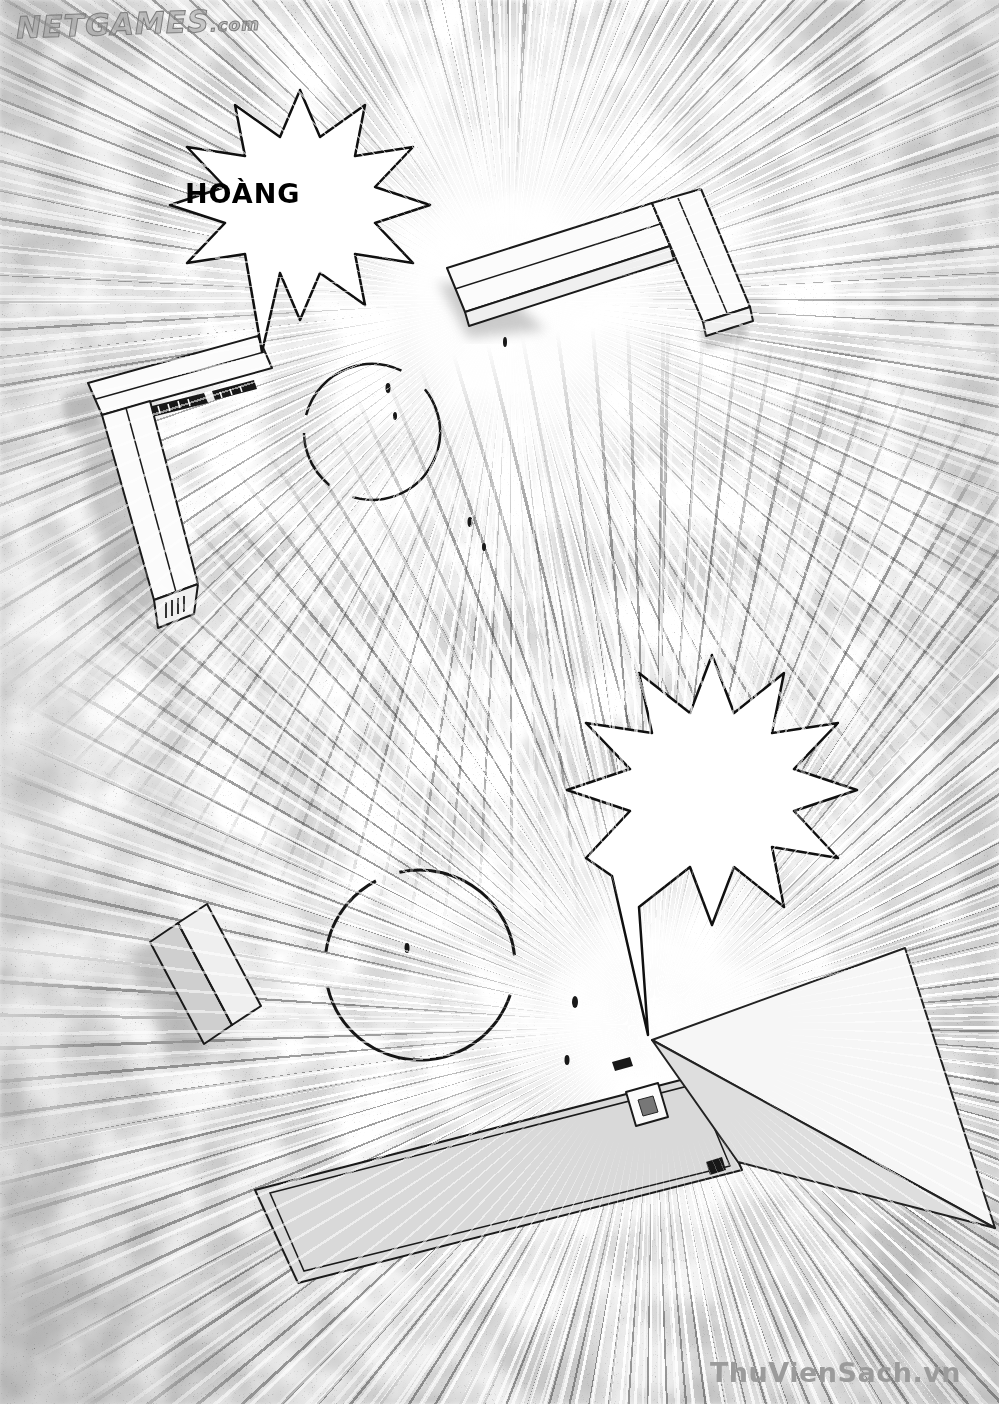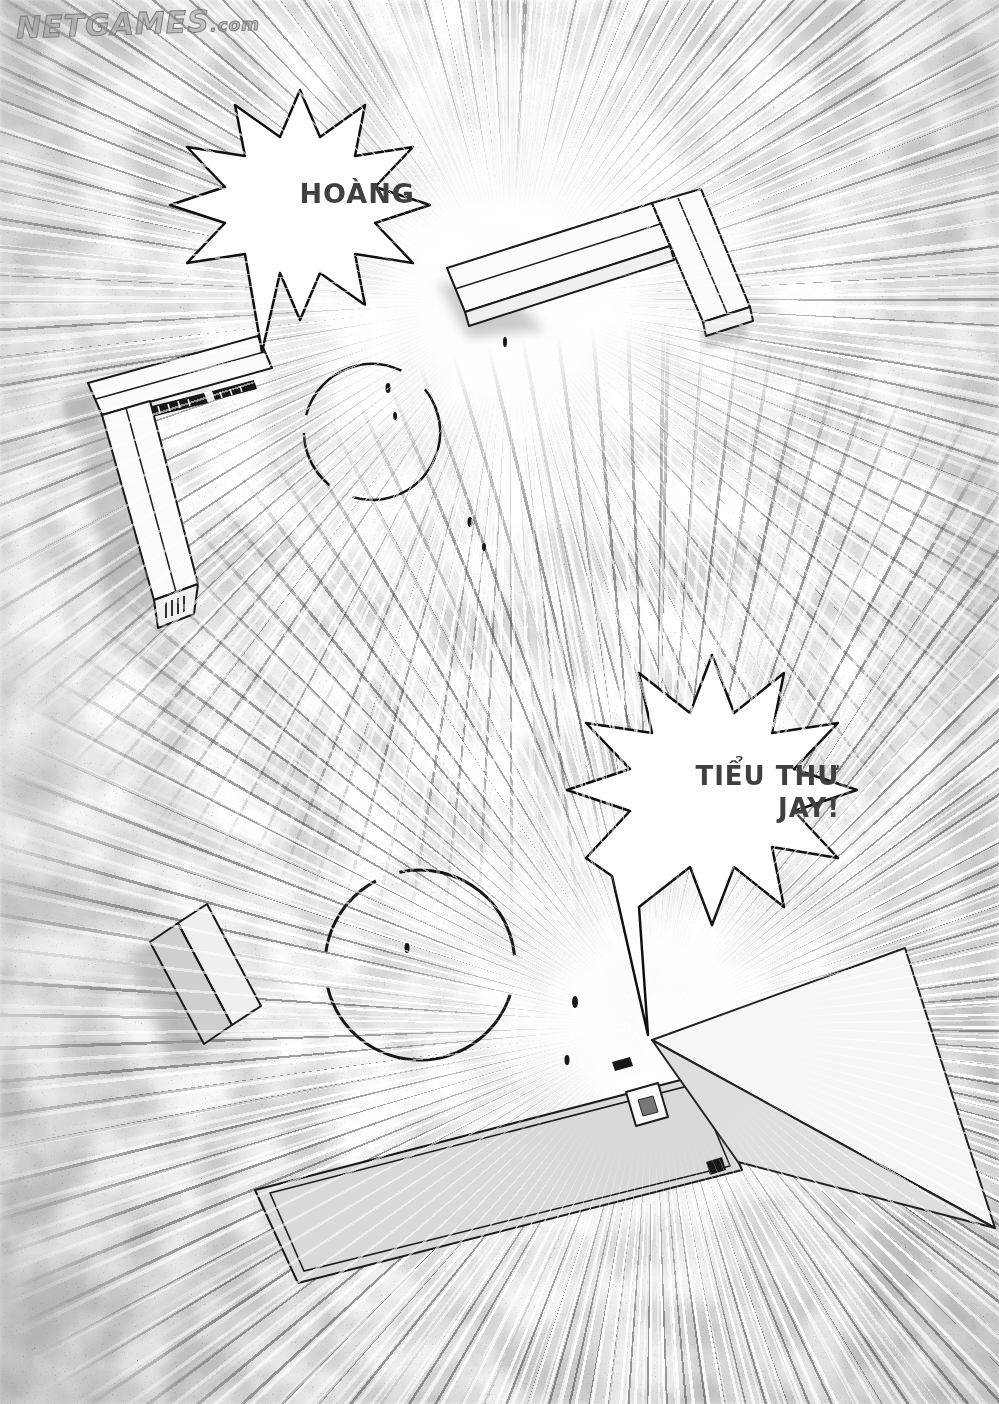--- a/index.html
+++ b/index.html
@@ -58,21 +58,21 @@
   .roof-dark  { fill:#cfcfcf; stroke: var(--ink, #1a1a1a); stroke-width:2; stroke-linejoin:round; }
   .edge       { stroke: var(--ink, #1a1a1a); stroke-width:1.5; fill:none; }
   .tickw      { stroke:#fafafa; stroke-width:1.5; }
   .tickb      { stroke:#1c1c1c; stroke-width:1.8; }
   .shadow     { fill: var(--shadow, #a0a0a0); opacity:0.55; }
   .ink        { fill:#181818; stroke:none; }
   .ring       { fill:none; stroke:#161616; }
   .bubble     { fill:#ffffff; stroke:#101010; stroke-width:2.5; stroke-linejoin:round; }
 
   
-  .bubble-text { position:absolute; text-align:right; font-weight:700; color:#404040; }
+  .bubble-text { position:absolute; text-align:left; font-weight:700; color:#000000; }
   .bubble-text-1 { left:185px; top:178px; width:230px; font-size:27px; line-height:31px; letter-spacing:1px; }
   .bubble-text-2 { left:590px; top:760px; width:250px; font-size:26px; line-height:32px; letter-spacing:1px; }
 
   .wm-top {
     position:absolute; left:16px; top:6px;
     font-style:italic; font-weight:800; letter-spacing:1px;
     color: rgba(150,150,150,0.5);
     -webkit-text-stroke: 1px #7d7d7d;
     transform: rotate(-2deg);
     white-space:nowrap;
@@ -214,22 +214,19 @@
               612,876 586,858 630,811 567,790 630,769 586,723 652,733 639,673 690,713 712,655
               734,713 784,673 772,733 838,723 794,769"></polygon>
   </svg>
 
   <div class="fx burst-over-1"></div>
   <div class="fx burst-over-2"></div>
 
   <div class="bubble-text bubble-text-1">
     <div>HOÀNG</div>
   </div>
-  <div class="bubble-text bubble-text-2">
-    <div>TIỂU THƯ</div>
-    <div>JAY!</div>
-  </div>
 
   <div class="wm-top">
     <span class="brand">NETGAMES</span><span class="suffix">.com</span>
   </div>
+  <div class="wm-bottom">ThuVienSach.vn</div>
 
 </div>
 
 </body></html>

